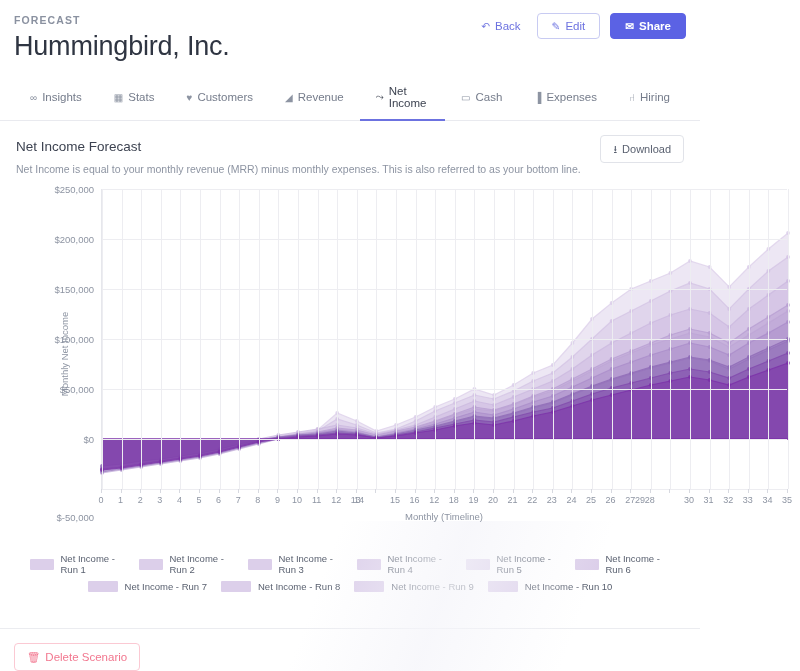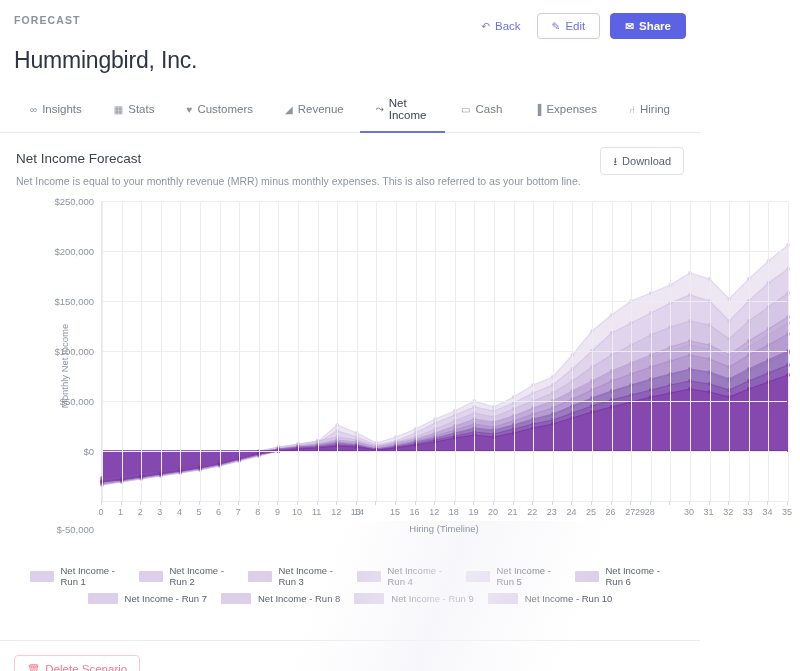--- a/index.html
+++ b/index.html
@@ -18,21 +18,21 @@
     background: linear-gradient(110deg, rgba(250,250,252,0) 40%, rgba(245,245,250,.75) 55%, rgba(250,250,252,0) 72%);
     pointer-events: none;
   }
 
   
   .header { position: relative; padding: 14px 18px 0 14px; }
   .eyebrow {
     font-size: 10.5px; letter-spacing: 1.1px; color: #8a91a0; font-weight: 600;
     text-transform: uppercase;
   }
-  .title { font-size: 23px; font-weight: 400; color: #2f3542; margin-top: 21px; letter-spacing: -0.2px; }
+  .title { font-size: 27px; font-weight: 400; color: #2f3542; margin-top: 5px; letter-spacing: -0.2px; }
   .subtitle { font-size: 10.5px; color: #a4aab6; margin-top: 11px; }
 
   .hdr-actions {
     position: absolute; right: 14px; top: 13px;
     display: flex; align-items: center; gap: 10px;
   }
   .btn { font-size: 11.5px; border-radius: 4px; display: inline-flex; align-items: center; gap: 5px;
          cursor: pointer; white-space: nowrap; font-family: inherit; }
   .btn-link { color: #6c72e0; background: none; border: none; padding: 5px 6px; }
   .btn-outline-accent { color: #6c72e0; background: #fff; border: 1px solid #c8cbf2; padding: 6px 14px; }
@@ -702,21 +702,21 @@
           <div class="xtick" style="left: 692.6px;">31</div>
           <div class="tick-mark" style="left: 712.2px; top: 300px;"></div>
           <div class="xtick" style="left: 712.2px;">32</div>
           <div class="tick-mark" style="left: 731.8px; top: 300px;"></div>
           <div class="xtick" style="left: 731.8px;">33</div>
           <div class="tick-mark" style="left: 751.4px; top: 300px;"></div>
           <div class="xtick" style="left: 751.4px;">34</div>
           <div class="tick-mark" style="left: 771px; top: 300px;"></div>
           <div class="xtick" style="left: 771px;">35</div>
         </div>
-      <div class="xlabel">Hiring (Timeline)</div>
+      <div class="xlabel">Monthly (Timeline)</div>
     </div>
 
     <div class="legend">
       <div class="legend-row" id="legend-row-1">
           <div class="legend-item">
             <span class="swatch" style="background: rgb(220, 207, 234);"></span>
             <span class="legend-label">Net Income - Run 1</span>
           </div>
           <div class="legend-item">
             <span class="swatch" style="background: rgb(220, 207, 234);"></span>

